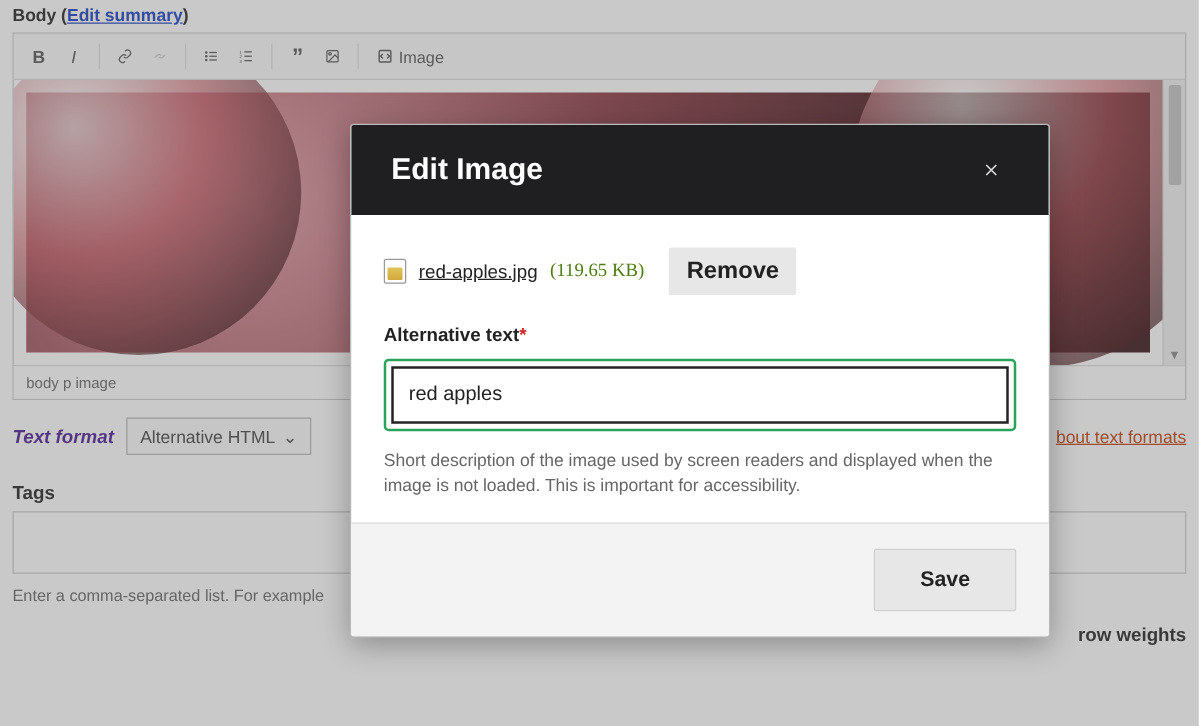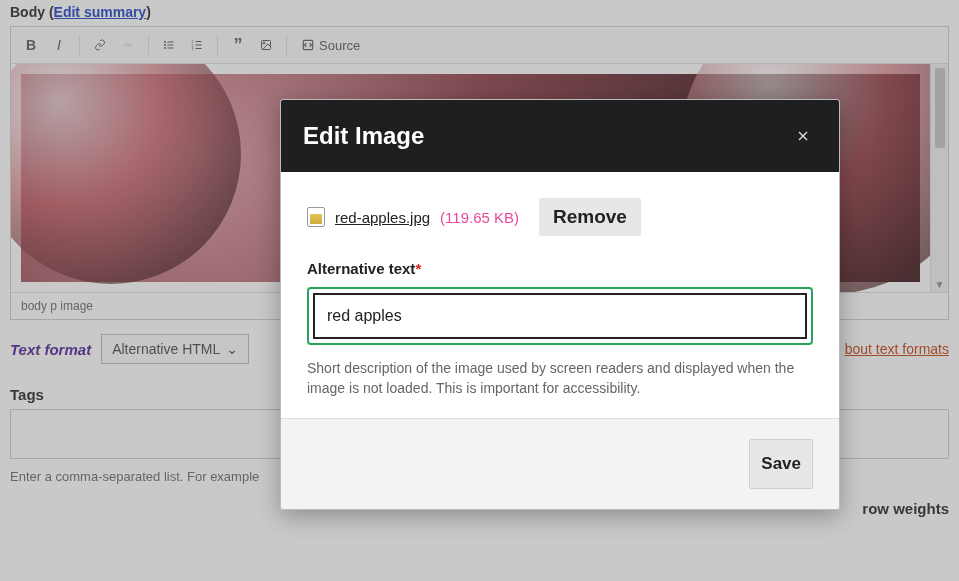--- a/index.html
+++ b/index.html
@@ -142,21 +142,21 @@
     background: #fff;
     border-radius: 3px;
     border: 1px solid #bbb;
     box-shadow: 0 6px 24px rgba(0,0,0,0.3);
     overflow: hidden;
     display: flex; flex-direction: column;
   }
   .modal-header {
     background: #1f1f22;
     color: #fff;
-    padding: 22px 22px;
+    padding: 22px 32px;
     display: flex; align-items: center; justify-content: space-between;
   }
   .modal-title { font-size: 24px; font-weight: bold; }
   .modal-close {
     color: #ddd; font-size: 20px; cursor: pointer;
     background: none; border: none;
     width: 28px; height: 28px; display:flex; align-items:center; justify-content:center;
   }
   .modal-body {
     padding: 26px 26px 10px 26px;
@@ -174,21 +174,21 @@
     border: 1px solid #999;
     position: relative;
     border-radius: 2px;
   }
   .file-icon::after{
     content:""; position:absolute; left:2px; right:2px; top:6px; bottom:2px;
     background: linear-gradient(#e0c45a,#d2a93d);
     border-radius:1px;
   }
   .file-name { color: #222; text-decoration: underline; font-size: 15px; text-align: right; }
-  .file-size { color: #ec4899; font-size: 15px; }
+  .file-size { color: #4d7c0f; font-size: 15px; font-family: Liberation Serif, serif; }
   .remove-btn {
     background: #e7e7e7;
     border: none;
     padding: 8px 14px;
     font-weight: bold;
     font-size: 19px;
     color: #222;
     cursor: pointer;
     margin-left: 10px;
     border-radius: 2px;
@@ -213,21 +213,21 @@
   }
   .modal-footer {
     background: #f3f3f3;
     border-top: 1px solid #ddd;
     padding: 20px 26px;
     display: flex; justify-content: flex-end;
   }
   .save-btn {
     background: #e7e7e7;
     border: 1px solid #d0d0d0;
-    padding: 14px 11px;
+    padding: 14px 36px;
     font-size: 17px;
     font-weight: bold;
     color: #222;
     cursor: pointer;
     border-radius: 2px;
   }
 </style>
 </head>
 <body>
 
@@ -287,21 +287,21 @@
             <circle cx="8" cy="8" r="2"></circle>
             <path d="M21 15l-5-5L5 21"></path>
           </svg>
       </button>
       <span class="tb-sep"></span>
       <div class="tb-source">
         <svg width="14" height="14" viewBox="0 0 24 24" fill="none" stroke="#555" stroke-width="2">
             <rect x="4" y="4" width="16" height="16" rx="2"></rect>
             <path d="M9 9l-3 3 3 3M15 9l3 3-3 3"></path>
           </svg>
-        <span>Source</span>
+        <span>Image</span>
       </div>
     </div>
     <div class="editor-body">
       <div class="editor-content">
         <div class="editor-image"></div>
       </div>
       <div class="editor-scroll">
         <div class="scroll-thumb"></div>
         <div class="scroll-down">▼</div>
       </div>

